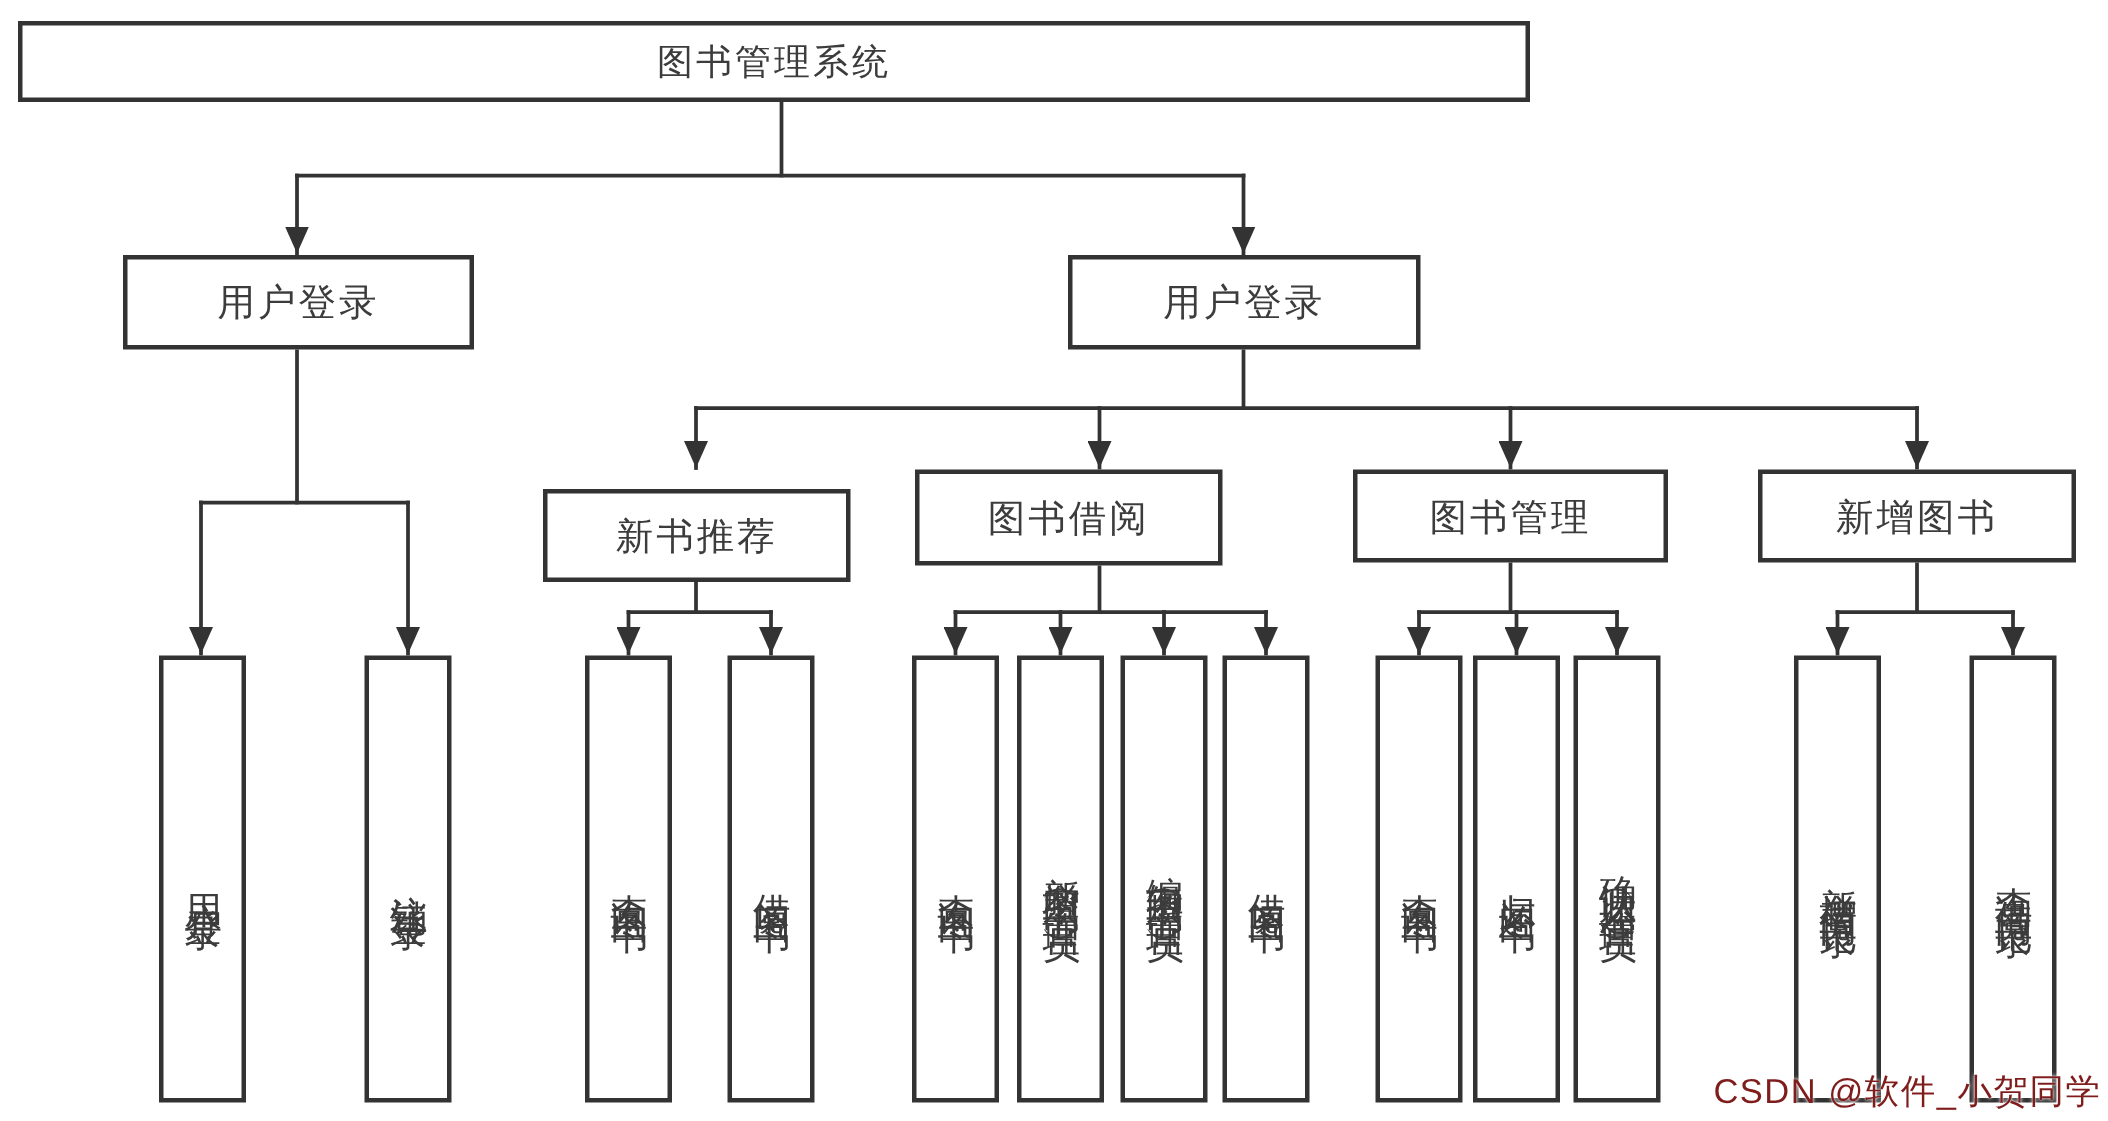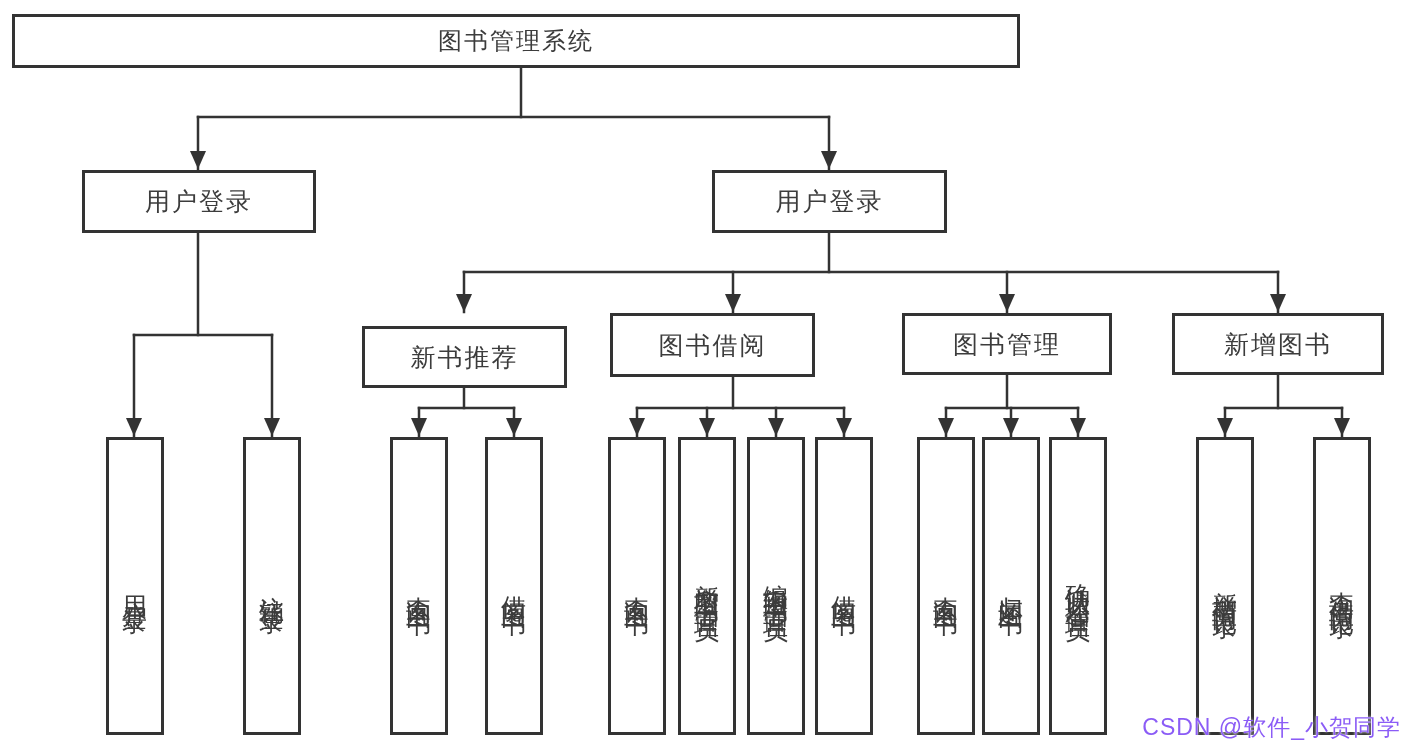--- a/index.html
+++ b/index.html
@@ -47,21 +47,21 @@
     letter-spacing: 5px;
     line-height: 52px;
   }
   .watermark {
     position: absolute;
     top: 712px;
     right: 4px;
     z-index: 3;
     font-size: 23px;
     letter-spacing: 1px;
-    color: #8b5cf6;
+    color: #7f1d1d;
     text-shadow: 0 0 3px #ffffff, 0 0 1px #ffffff;
     white-space: nowrap;
   }
 </style>
 </head>
 <body>
 
 <div class="canvas">
 
   <svg class="connectors" width="1405" height="747" viewBox="0 0 1405 747" xmlns="http://www.w3.org/2000/svg">

